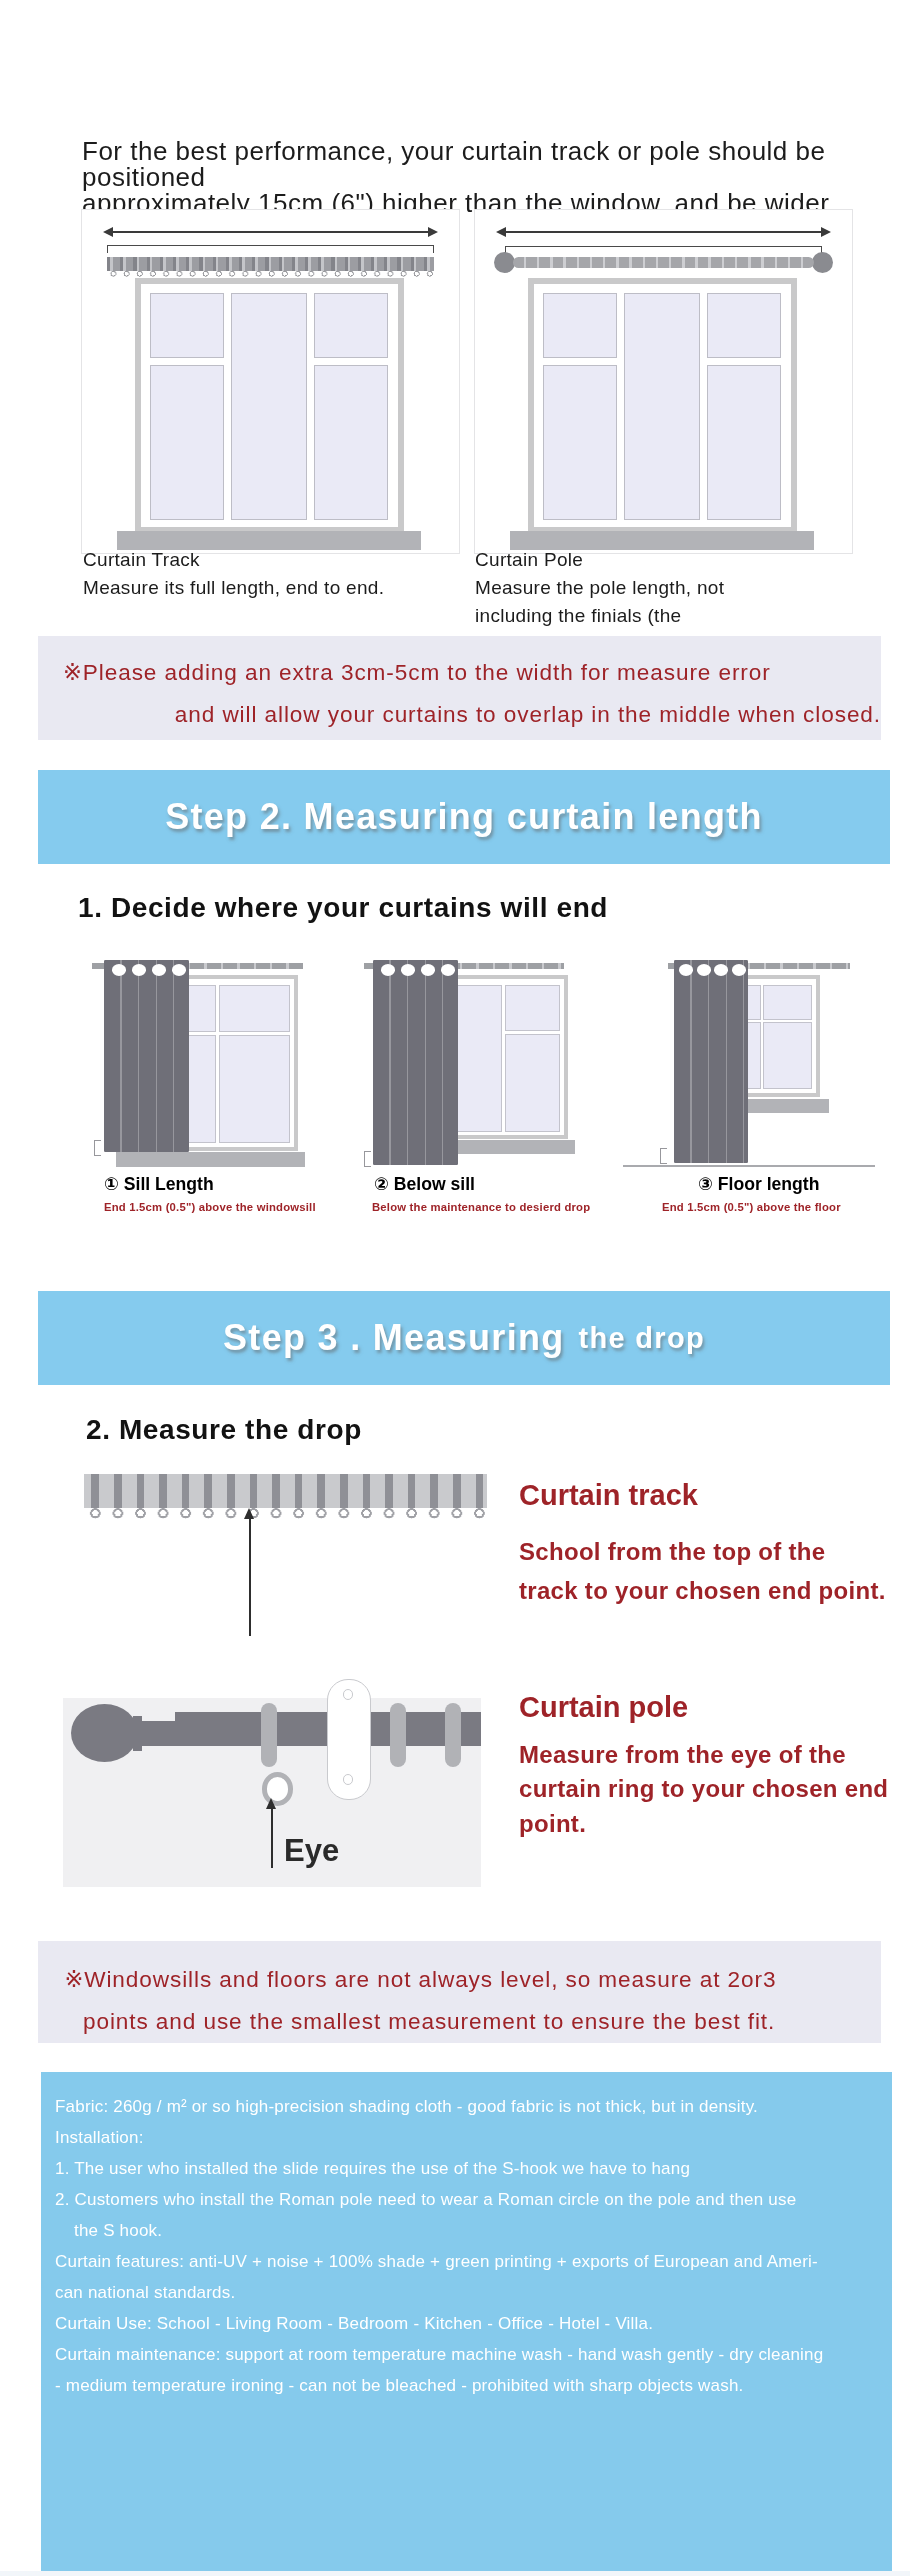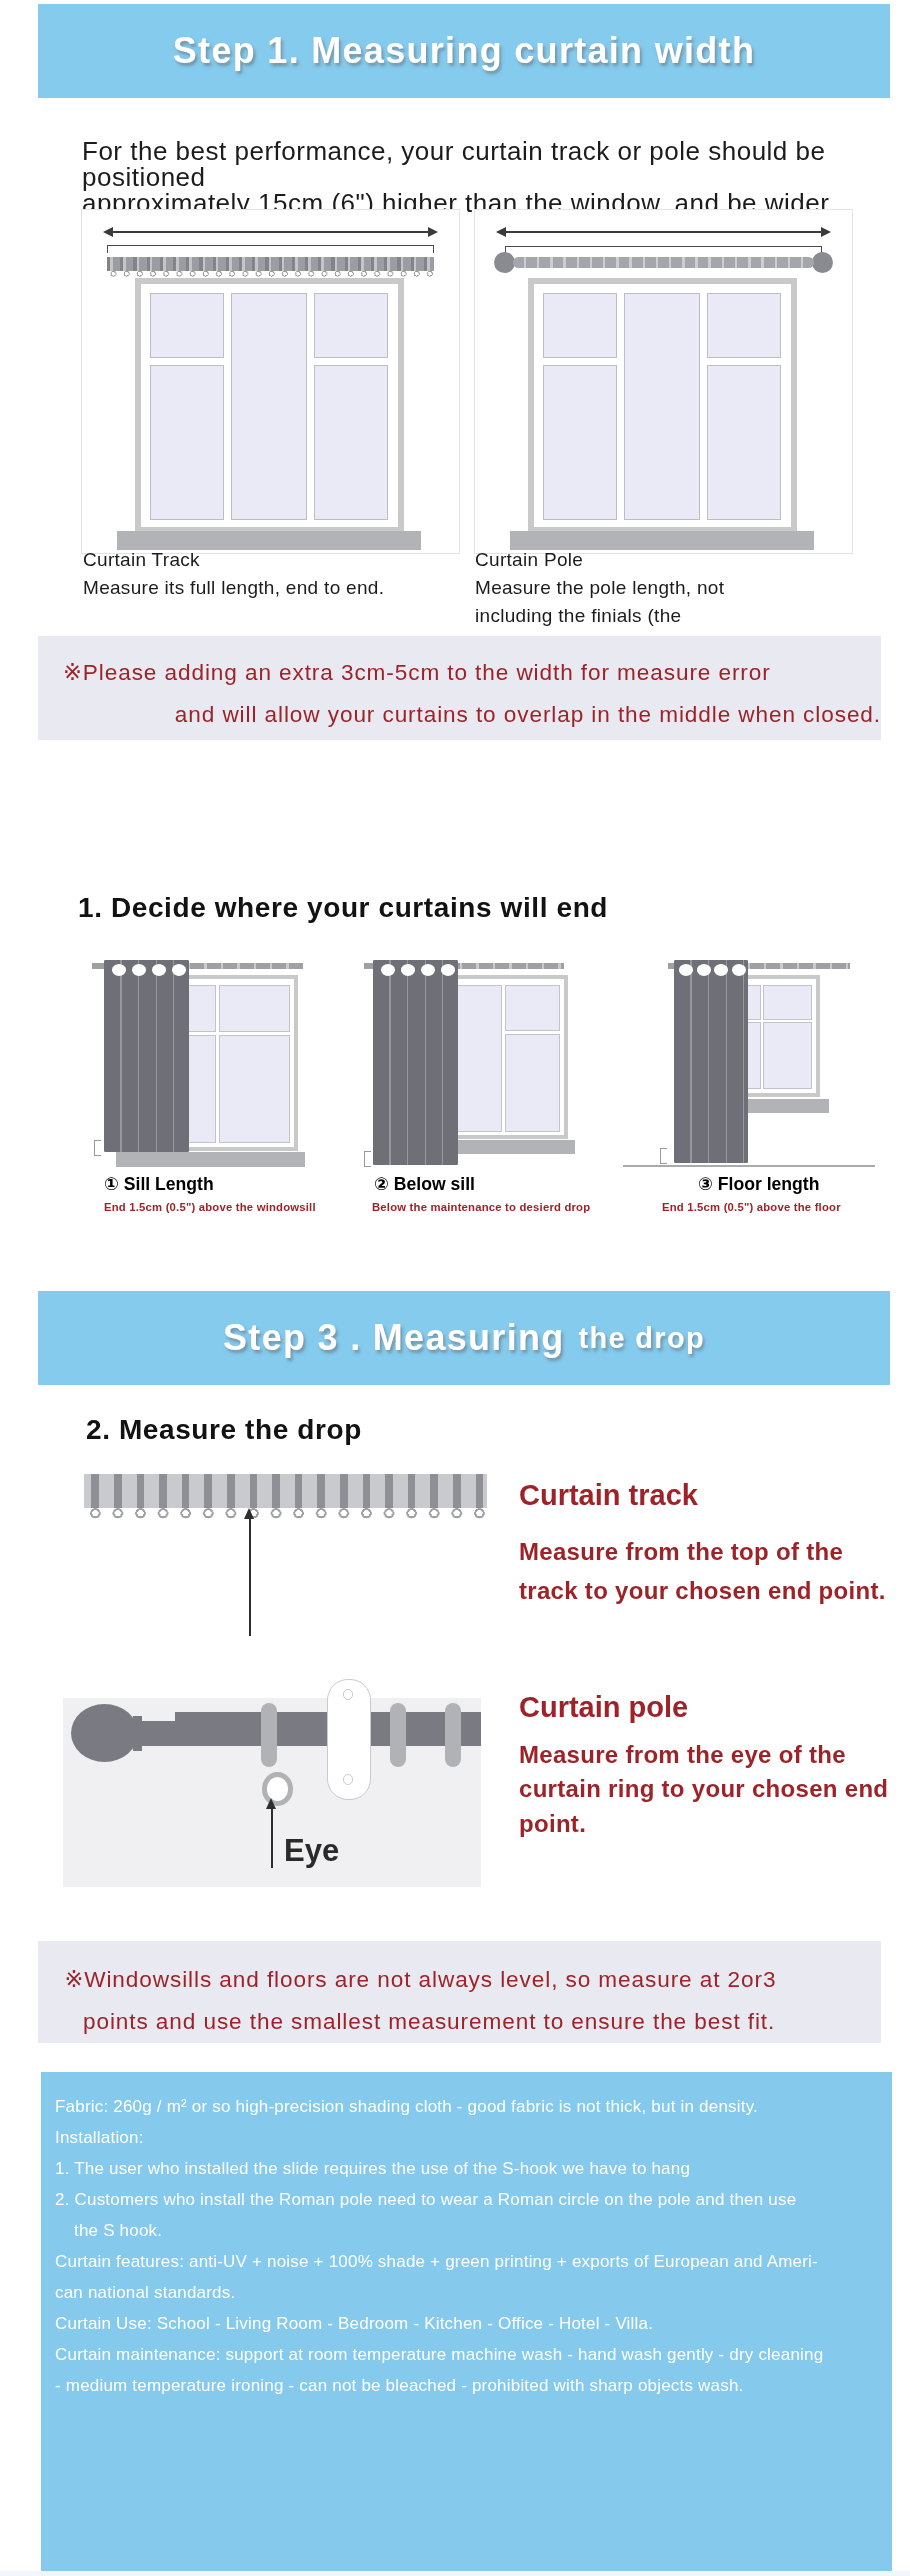--- a/index.html
+++ b/index.html
@@ -78,23 +78,20 @@
         color:#fff;box-sizing:border-box;padding:19px 16.4px 0 14px;}
   .info div{font-size:17px;line-height:31px;letter-spacing:0.2px;white-space:nowrap;}
   .info .indent{padding-left:19px;}
   .bottomstrip{position:absolute;left:0;top:2571px;width:910px;height:5px;background:#F2F6FA;}
 </style>
 </head>
 <body>
 
 <div class="page">
 
-  <div class="banner" style="top:3.8px;">
-    <span>Step 1. Measuring curtain width</span>
-  </div>
 
   <div class="intro">
     <div>For the best performance, your curtain track or pole should be positioned</div>
     <div>approximately 15cm (6") higher than the window, and be wider than your</div>
   </div>
 
   <div class="dbox" style="left:81px;">
     <div class="harrow" style="left:22.6px;right:22.6px;top:21.4px;">
       <span class="ah l"></span>
       <span class="ah r"></span>
@@ -139,20 +136,23 @@
     <div>Curtain Pole</div>
     <div>Measure the pole length, not</div>
     <div>including the finials (the</div>
   </div>
 
   <div class="note" style="top:636px;height:104px;padding-top:16.4px;box-sizing:border-box;">
     <div style="padding-left:25px;">※Please adding an extra 3cm-5cm to the width for measure error</div>
     <div style="padding-left:25px;text-align:right;">and will allow your curtains to overlap in the middle when closed.</div>
   </div>
 
+  <div class="banner" style="top:770px;">
+    <span>Step 2. Measuring curtain length</span>
+  </div>
 
   <div class="h-black" style="left:78px;top:892px;">1. Decide where your curtains will end</div>
 
   <div>
     <div class="pole-mini" style="left:92px;top:963px;width:211px;"></div>
     <div class="win mini" style="left:135px;top:975px;width:155px;height:168px;">
       <div class="pane mini" style="left:5.7px;top:5.7px;width:69px;height:45px;"></div>
       <div class="pane mini" style="left:80px;top:5.7px;width:69px;height:45px;"></div>
       <div class="pane mini" style="left:5.7px;top:56px;width:69px;height:106px;"></div>
       <div class="pane mini" style="left:80px;top:56px;width:69px;height:106px;"></div>
@@ -215,21 +215,21 @@
   </div>
 
   <div class="h-black" style="left:86px;top:1414px;">2. Measure the drop</div>
 
   <div class="track-big" style="left:84px;top:1474px;width:403px;height:34px;"></div>
   <div class="rings-big" style="left:84px;top:1507px;width:403px;height:14px;"></div>
   <div class="varrow" style="left:249px;top:1519px;height:117px;">
     <span class="vhead"></span>
   </div>
   <div class="rtitle" style="left:519px;top:1479px;">Curtain track</div>
-  <div class="rline" style="left:519px;top:1538px;">Measure from the top of the</div>
+  <div class="rline" style="left:519px;top:1538px;">School from the top of the</div>
   <div class="rline" style="left:519px;top:1577px;">track to your chosen end point.</div>
 
   <div class="polebox">
     <div class="pb" style="left:7.5px;top:6.3px;width:67px;height:58px;border-radius:50%;"></div>
     <div class="pb" style="left:70px;top:17.6px;width:8.8px;height:35px;"></div>
     <div class="pb" style="left:78px;top:22.6px;width:35px;height:25px;"></div>
     <div class="pb" style="left:112px;top:14px;width:306px;height:34px;"></div>
     <div class="ringcap" style="left:198px;"></div>
     <div class="ringcap" style="left:327px;"></div>
     <div class="ringcap" style="left:382px;"></div>

